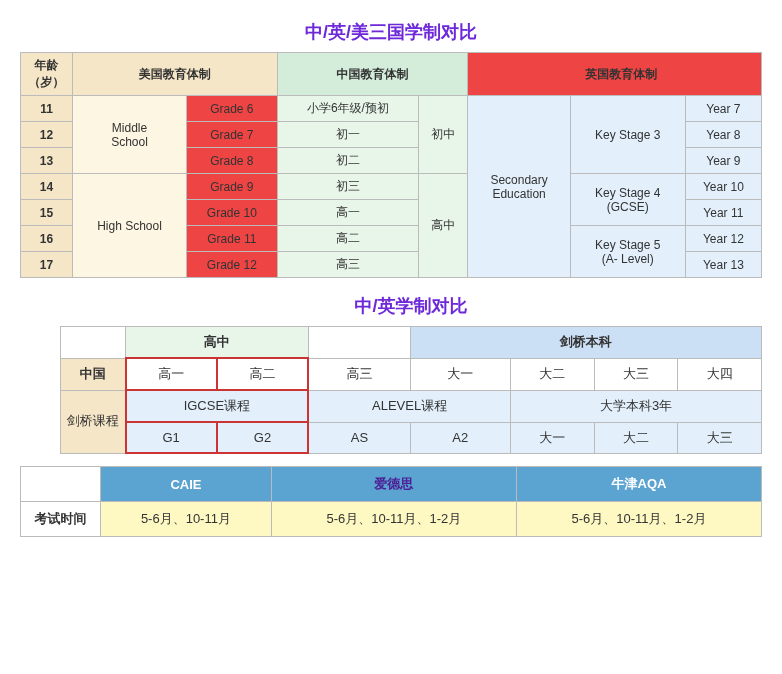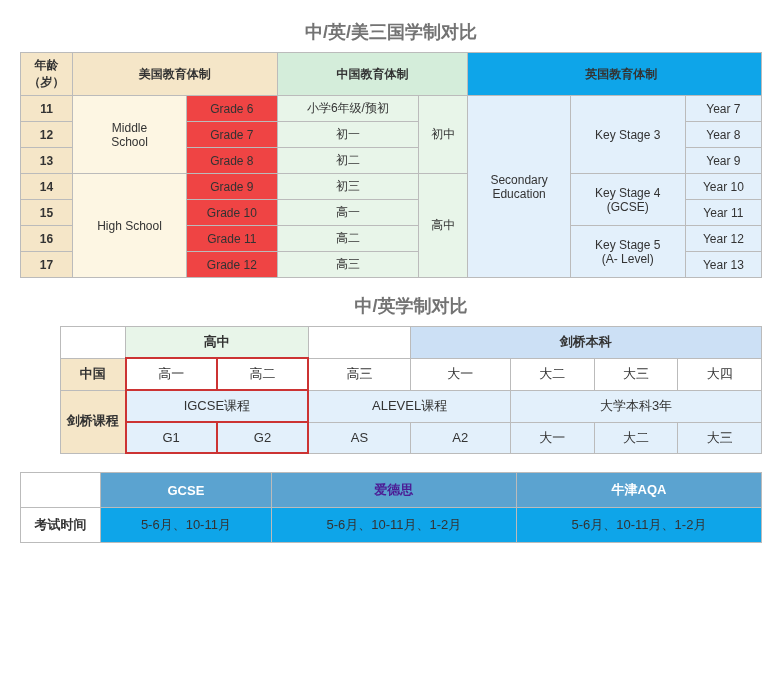--- a/index.html
+++ b/index.html
@@ -11,21 +11,21 @@
       font-size: 12px;
       color: #333;
     }
 
     
     .section-title {
       text-align: center;
       font-size: 18px;
       font-weight: bold;
       margin: 10px 0 8px;
-      color: #737373;
+      color: #6d28d9;
     }
 
     
     .table1-wrapper {
       margin-bottom: 16px;
     }
     .table1 {
       width: 100%;
       border-collapse: collapse;
       font-size: 12px;
@@ -40,25 +40,25 @@
       background: #f5e6c8;
       font-weight: bold;
     }
     .table1 .col-age { background: #f5e6c8; font-weight: bold; width: 52px; }
     .table1 .col-usa { background: #fdf6e3; }
     .table1 .col-usa-grade { background: #ef4444; }
     .table1 .col-cn { background: #e8f5e9; }
     .table1 .col-uk { background: #e3f0fb; }
     .table1 .header-usa { background: #f5e6c8; }
     .table1 .header-cn { background: #d4edda; margin-top: 47px; }
-    .table1 .header-uk { background: #0ea5e9; padding-left: 16px; }
+    .table1 .header-uk { background: #ef4444; padding-left: 16px; }
 
     
     .table2-wrapper {
-      margin-bottom: 18px;
+      margin-bottom: 12px;
       padding-left: 40px;
     }
     .table2 {
       width: 100%;
       border-collapse: collapse;
       font-size: 13px;
     }
     .table2 th, .table2 td {
       border: 1px solid #bbb;
       text-align: center;
@@ -81,21 +81,21 @@
     .t2-gaoyixiaoer-cell {
       background: #fff;
     }
     .t2-red-box {
       border: 2px solid #cc3333 !important;
     }
     .t2-normal-cell { background: #fff; }
     .t2-cambridge-row { background: #e3f0fb; }
     .t2-left-cambridge {
       background: #f5e6c8;
-      font-weight: bold;
+      font-weight: normal;
     }
 
     
     .table3-wrapper { }
     .table3 {
       width: 100%;
       border-collapse: collapse;
       font-size: 13px;
     }
     .table3 th, .table3 td {
@@ -105,21 +105,21 @@
       vertical-align: middle;
     }
     .t3-header-left {
       background: #fff;
       width: 80px;
     }
     .t3-header-caie { background: #5ba3d0; color: #fff; font-weight: bold; }
     .t3-header-aideisi { background: #5ba3d0; color: #4c1d95; font-weight: bold; }
     .t3-header-oxford { background: #5ba3d0; color: #fff; font-weight: bold; }
     .t3-row-label { background: #fff; font-weight: bold; margin-left: 46px; }
-    .t3-data-cell { background: #0ea5e9; }
+    .t3-data-cell { background: #fef9c3; }
   </style>
 </head>
 <body>
 
 <div class="table1-wrapper">
   <div class="section-title">中/英/美三国学制对比</div>
   <table class="table1">
     <thead>
       <tr>
         <th class="col-age header-usa" rowspan="2">年龄（岁）</th>
@@ -232,21 +232,21 @@
       </tr>
     </tbody>
   </table>
 </div>
 
 <div class="table3-wrapper">
   <table class="table3">
     <thead>
       <tr>
         <th class="t3-header-left"></th>
-        <th class="t3-header-caie">GCSE</th>
+        <th class="t3-header-caie">CAIE</th>
         <th class="t3-header-aideisi">爱德思</th>
         <th class="t3-header-oxford">牛津AQA</th>
       </tr>
     </thead>
     <tbody>
       <tr>
         <td class="t3-row-label">考试时间</td>
         <td class="t3-data-cell">5-6月、10-11月</td>
         <td class="t3-data-cell">5-6月、10-11月、1-2月</td>
         <td class="t3-data-cell">5-6月、10-11月、1-2月</td>

